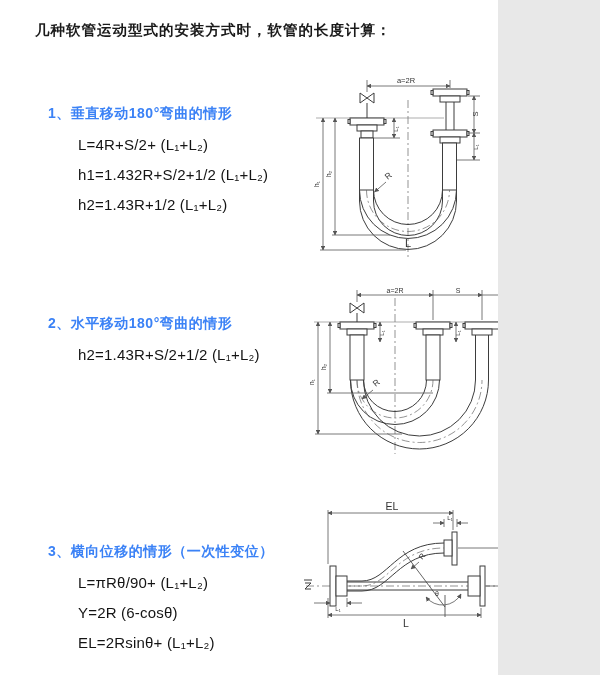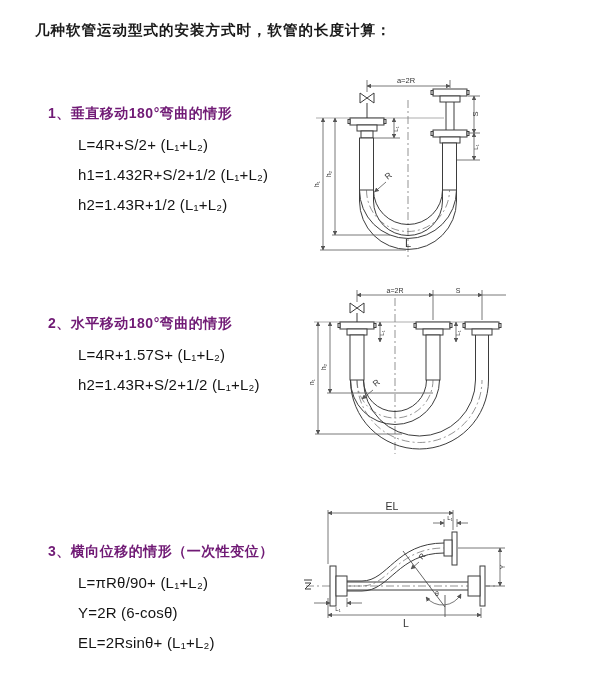--- a/index.html
+++ b/index.html
@@ -1,28 +1,28 @@
 <!DOCTYPE html>
 <html><head>
 <meta charset="utf-8">
 <style>
   html,body{margin:0;padding:0;background:#e8e8e8;}
   .page{
-    position:relative;width:600px;height:675px;background:#ffffff;
+    position:relative;width:498px;height:675px;background:#ffffff;
     font-family:"Liberation Sans","DejaVu Sans",sans-serif;color:#1c1c1c;
     overflow:hidden;
   }
   .title{
     position:absolute;left:35px;top:21px;font-size:14.5px;font-weight:bold;
     letter-spacing:1px;color:#1a1a1a;white-space:nowrap;
   }
   .sec{position:absolute;left:48px;}
   .sec-heading{
     font-size:14px;font-weight:bold;line-height:20px;margin-bottom:7px;
-    letter-spacing:0.5px;color:#701a75;white-space:nowrap;
+    letter-spacing:0.5px;color:#3b82f6;white-space:nowrap;
   }
   .formula{
     margin-left:30px;font-size:15px;line-height:30px;color:#141414;
     white-space:nowrap;letter-spacing:0.2px;
   }
   .diag{position:absolute;}
   svg text{fill:#333;stroke:none;font-family:"Liberation Sans","DejaVu Sans",sans-serif;}
   .geo{stroke:#3d3d3d;stroke-width:1;fill:none;}
   .geo rect{fill:#ffffff;}
   .braid{fill:url(#braid);stroke:#3d3d3d;stroke-width:1;}
@@ -39,21 +39,20 @@
 
   <div class="sec" style="top:103px">
     <div class="sec-heading">1、垂直移动180°弯曲的情形</div>
     <div class="formula">L=4R+S/2+ (L₁+L₂)</div>
     <div class="formula">h1=1.432R+S/2+1/2 (L₁+L₂)</div>
     <div class="formula">h2=1.43R+1/2 (L₁+L₂)</div>
   </div>
 
   <div class="sec" style="top:313px">
     <div class="sec-heading">2、水平移动180°弯曲的情形</div>
-    <div class="formula">L=4R+1.57S+ (L₁+L₂)</div>
     <div class="formula">h2=1.43R+S/2+1/2 (L₁+L₂)</div>
   </div>
 
   <div class="sec" style="top:541px">
     <div class="sec-heading">3、横向位移的情形（一次性变位）</div>
     <div class="formula">L=πRθ/90+ (L₁+L₂)</div>
     <div class="formula">Y=2R (6-cosθ)</div>
     <div class="formula">EL=2Rsinθ+ (L₁+L₂)</div>
   </div>
 

